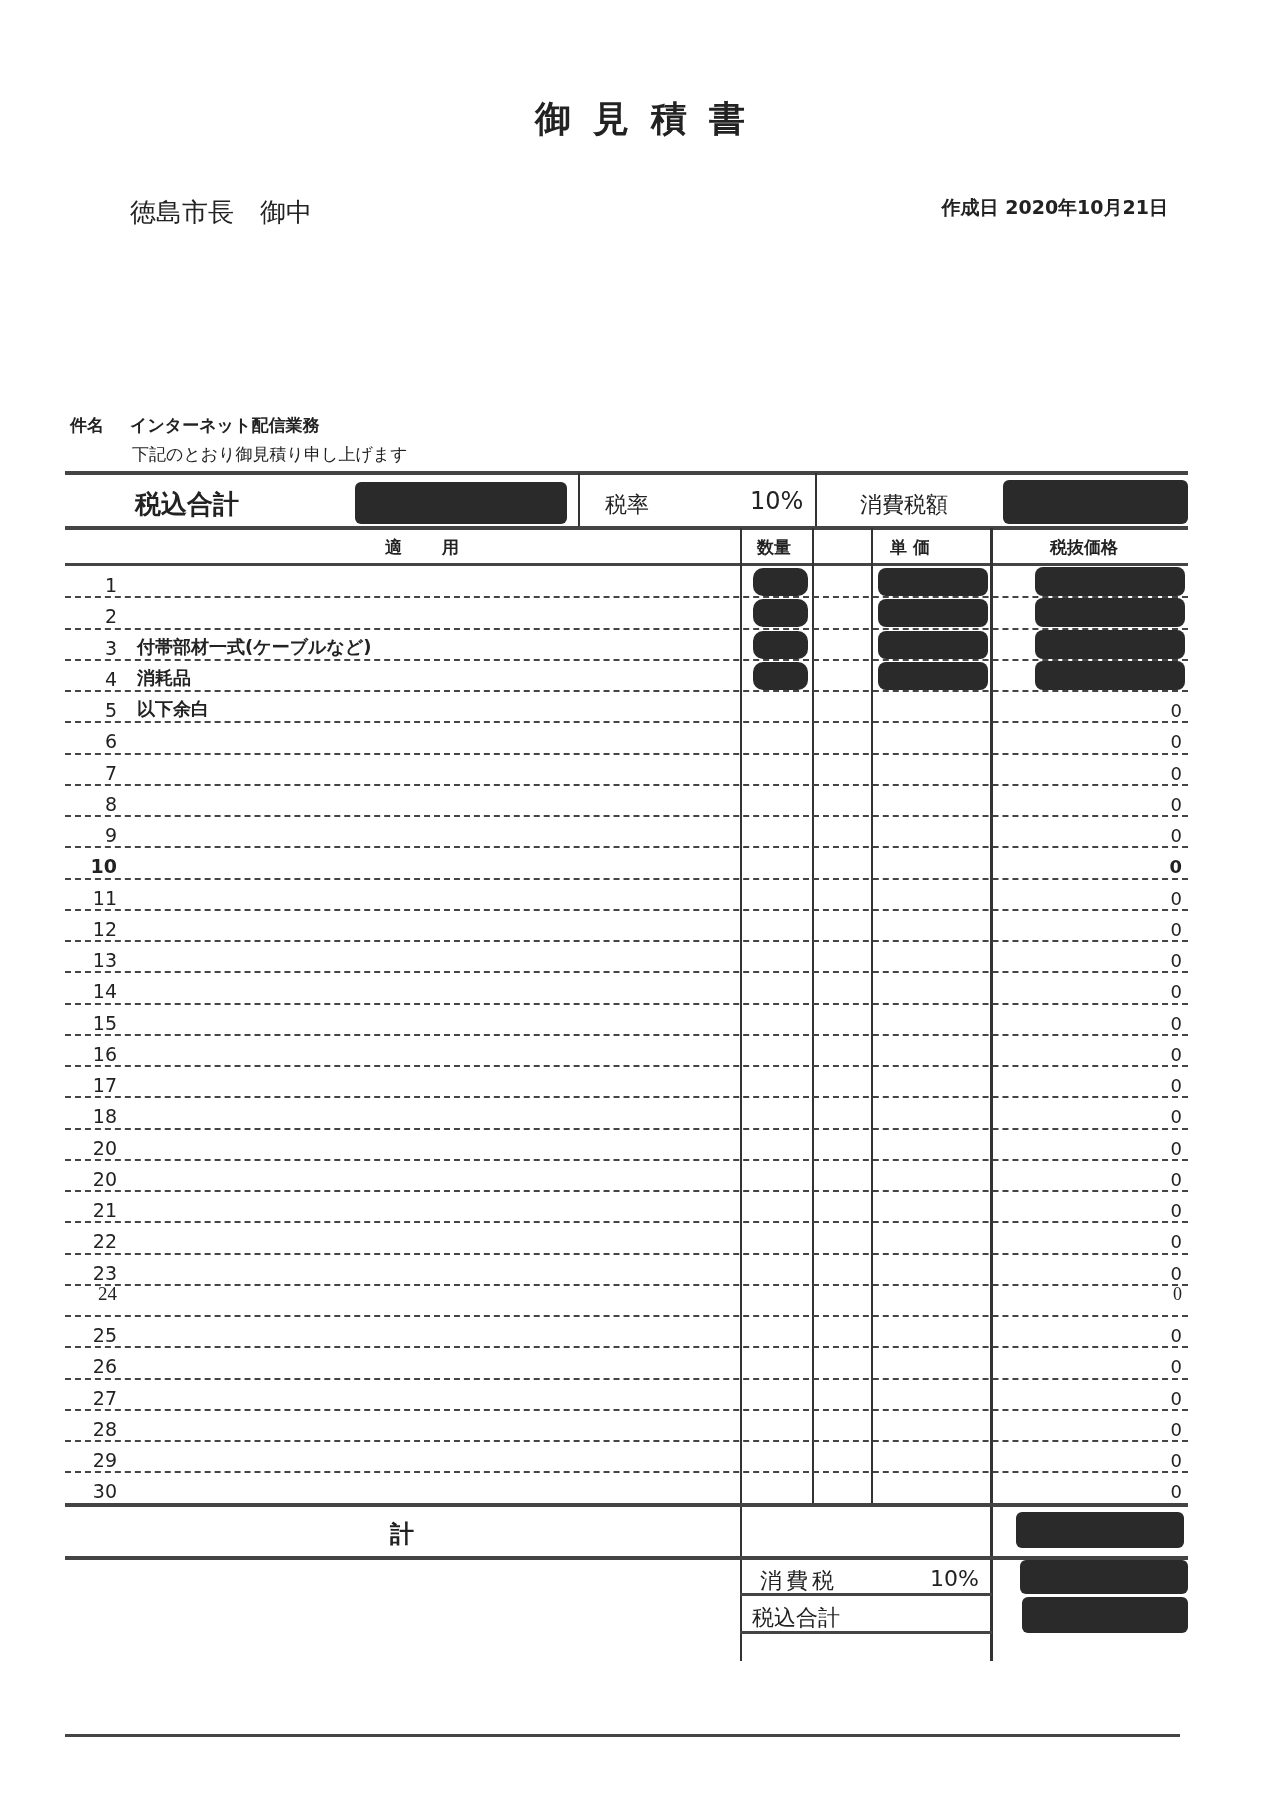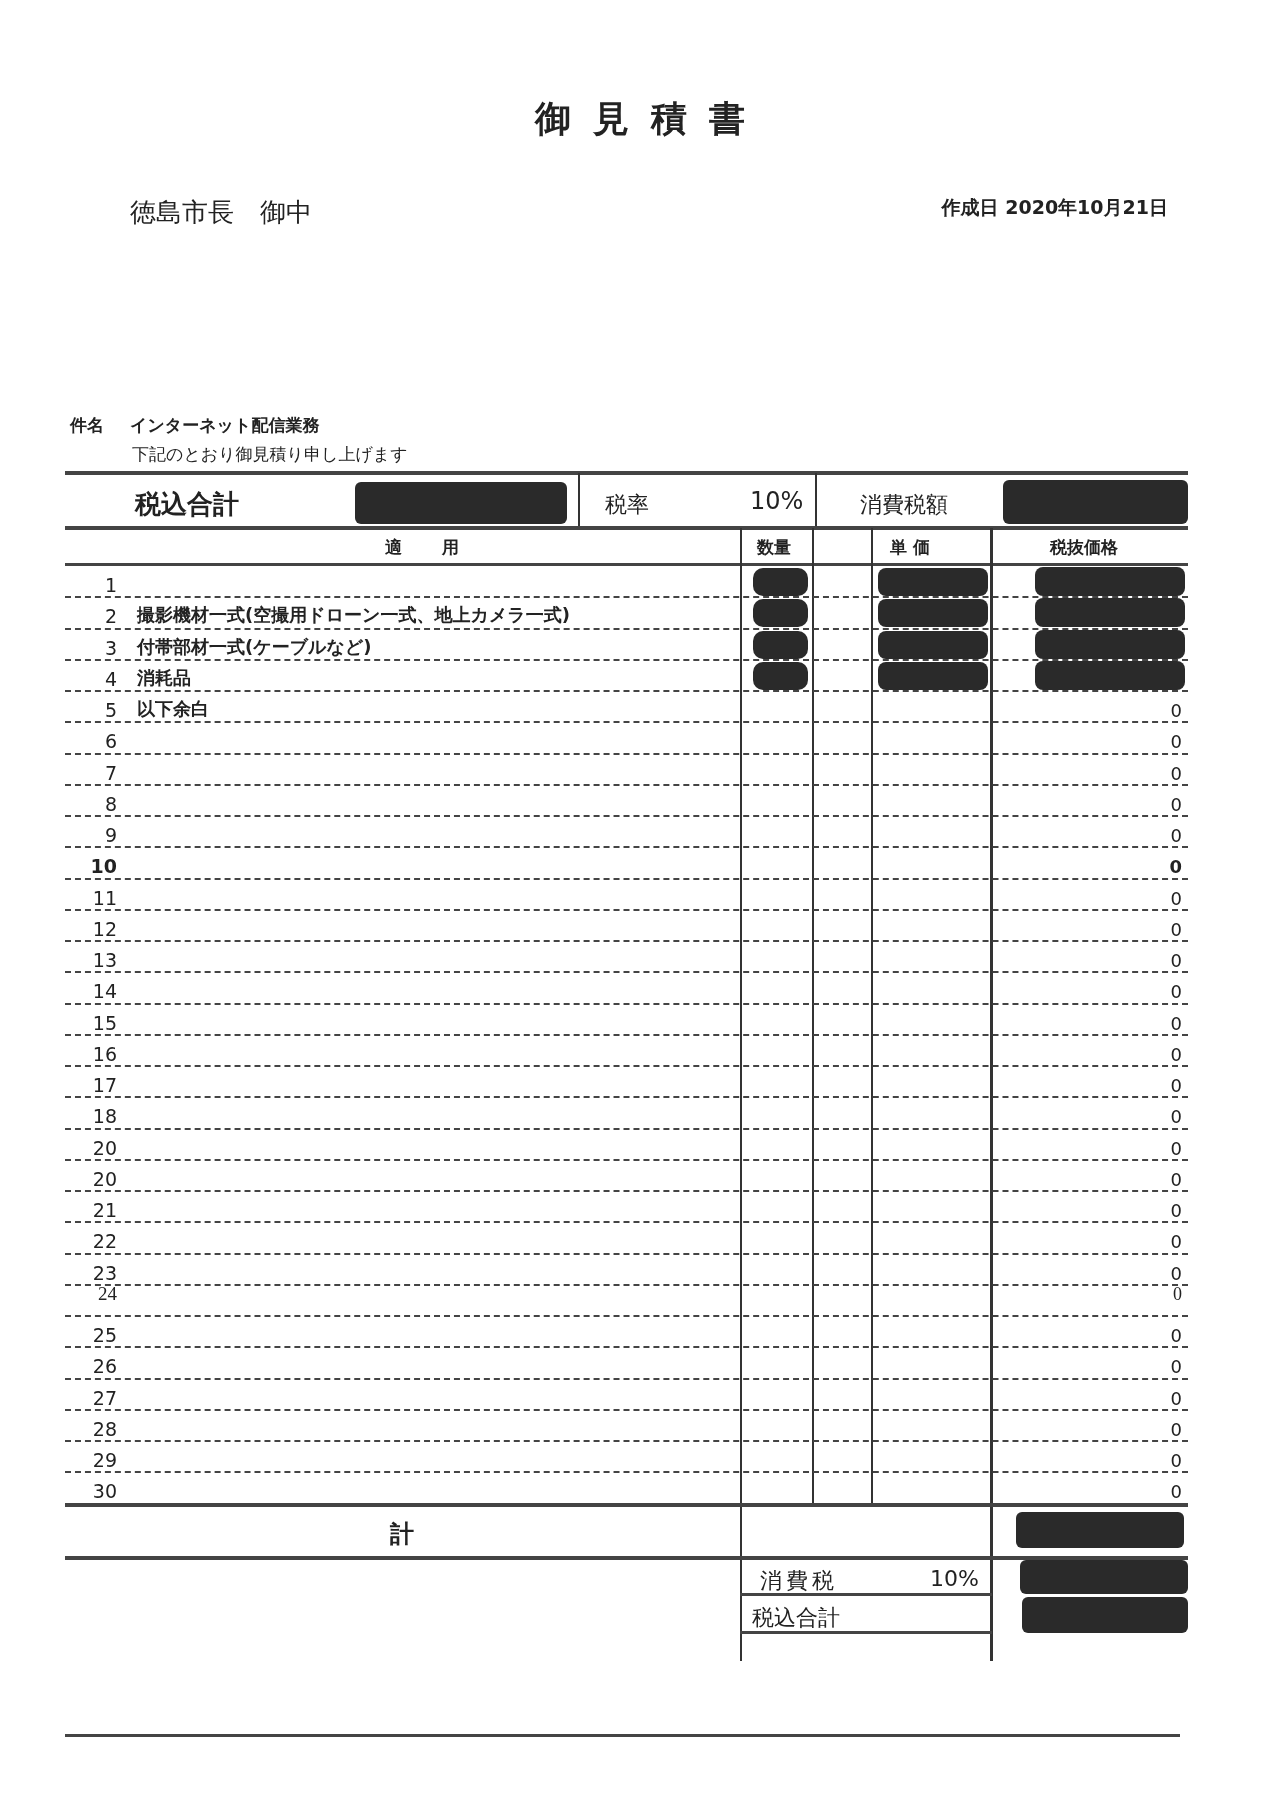--- a/index.html
+++ b/index.html
@@ -74,21 +74,20 @@
 <div id="rows">
     <div class="row" style="top: 566px;">
       <span class="num">1</span>
       <div class="redact" style="left: 688px; top: 2px; width: 55px; height: 28px; border-radius: 10px;"></div>
       <div class="redact" style="left: 813px; top: 2px; width: 110px; height: 28px; border-radius: 8px;"></div>
       <div class="redact" style="left: 970px; top: 1px; width: 150px; height: 29px; border-radius: 8px;"></div>
     </div>
     <div class="dotline" style="left: 65px; width: 1123px; top: 596.25px;"></div>
     <div class="row" style="top: 597.25px;">
       <span class="num">2</span>
-      <span class="desc">撮影機材一式(空撮用ドローン一式、地上カメラ一式)</span>
       <div class="redact" style="left: 688px; top: 2px; width: 55px; height: 28px; border-radius: 10px;"></div>
       <div class="redact" style="left: 813px; top: 2px; width: 110px; height: 28px; border-radius: 8px;"></div>
       <div class="redact" style="left: 970px; top: 1px; width: 150px; height: 29px; border-radius: 8px;"></div>
     </div>
     <div class="dotline" style="left: 65px; width: 1123px; top: 627.5px;"></div>
     <div class="row" style="top: 628.5px;">
       <span class="num">3</span>
       <span class="desc">付帯部材一式(ケーブルなど)</span>
       <div class="redact" style="left: 688px; top: 2px; width: 55px; height: 28px; border-radius: 10px;"></div>
       <div class="redact" style="left: 813px; top: 2px; width: 110px; height: 28px; border-radius: 8px;"></div>

